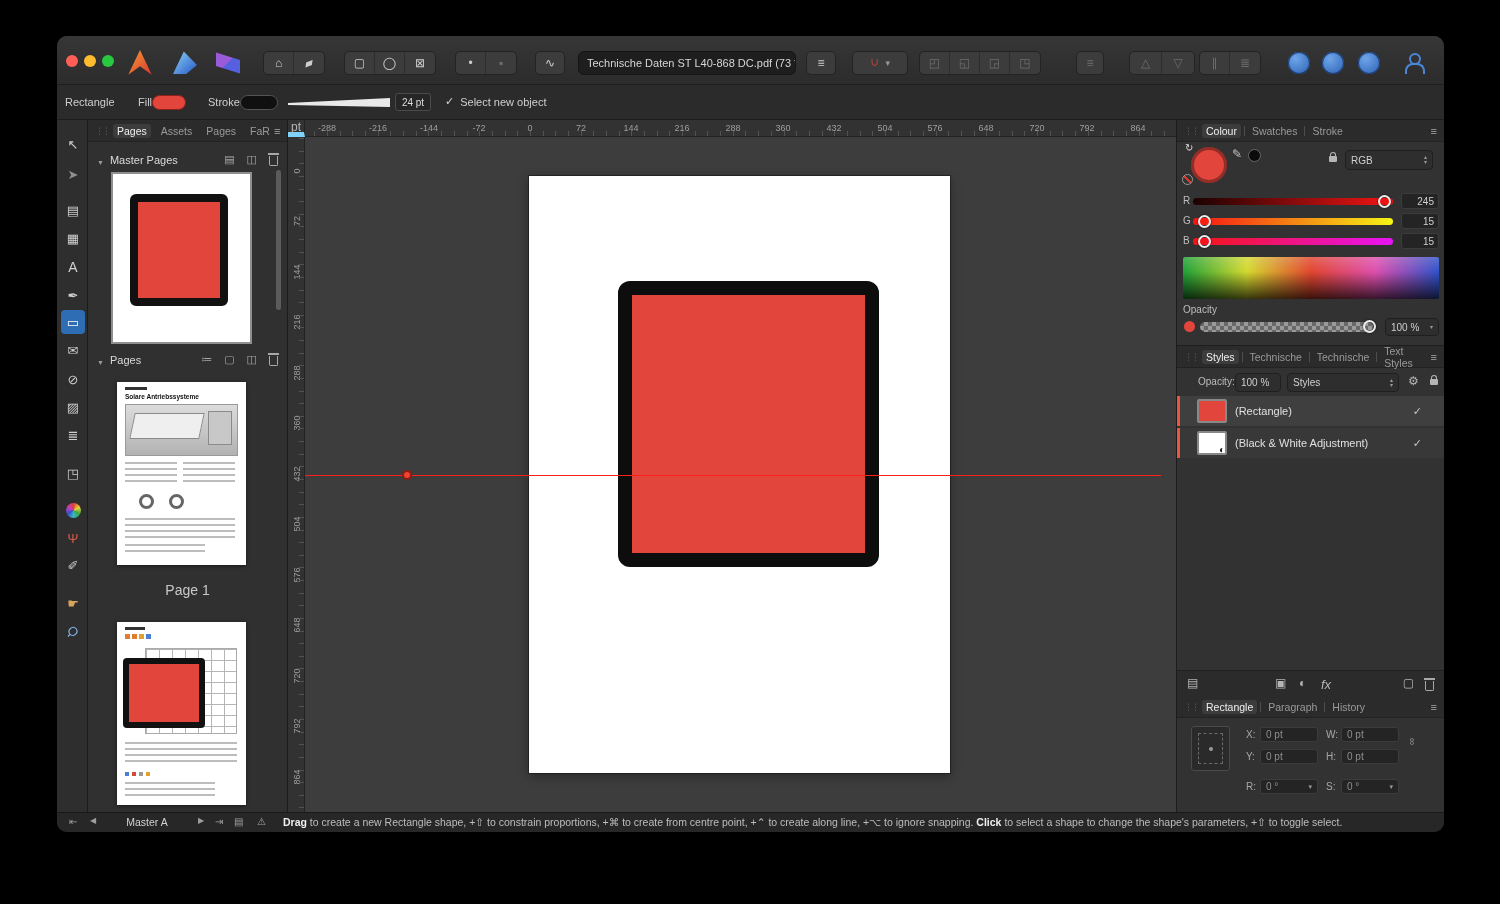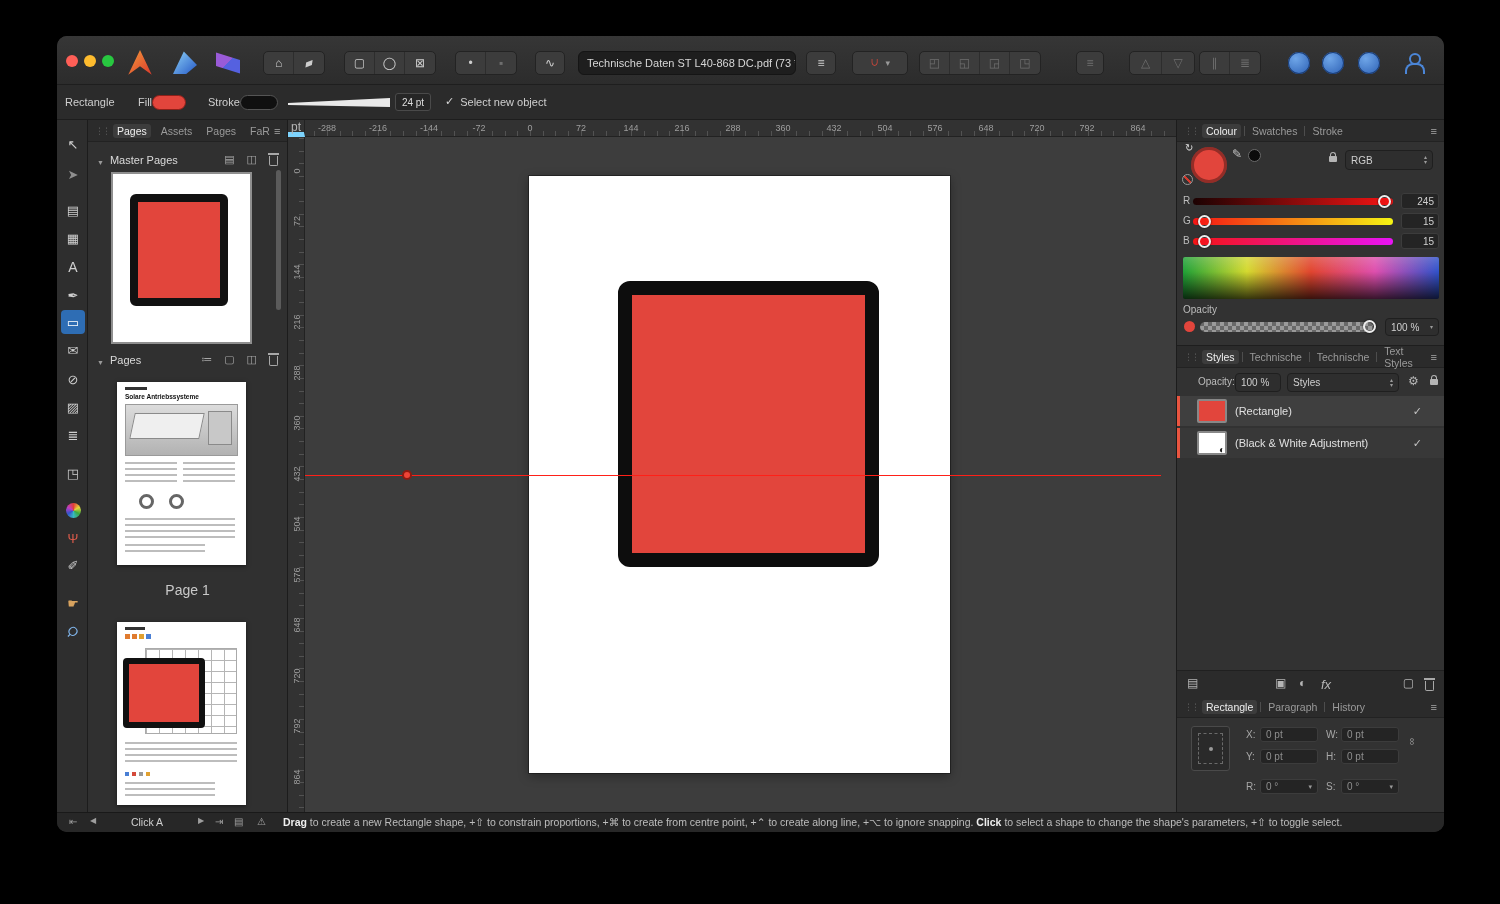--- a/index.html
+++ b/index.html
@@ -531,21 +531,21 @@
             <span>0 °</span>
             <span style="margin-left:auto;font-size:7px;color:#9a9a9a">▾</span>
           </div>
       </div>
     </div>
   </div>
 
   <div class="statusbar">
     <span class="sb-ic" style="left:12px">⇤</span>
     <span class="sb-ic" style="left:33px;font-size:8px">◀</span>
-    <span style="position:absolute;left:58px;top:3px;width:64px;text-align:center;font-size:10.5px;color:#d0d0d0">Click A</span>
+    <span style="position:absolute;left:58px;top:3px;width:64px;text-align:center;font-size:10.5px;color:#d0d0d0">Master A</span>
     <span class="sb-ic" style="left:141px;font-size:8px">▶</span>
     <span class="sb-ic" style="left:158px">⇥</span>
     <span class="sb-ic" style="left:177px">▤</span>
     <span class="sb-ic" style="left:200px">⚠</span>
     <div class="sb-text">
       <b>Drag</b><span> to create a new Rectangle shape, +⇧ to constrain proportions, +⌘ to create from centre point, +⌃ to create along line, +⌥ to ignore snapping. </span><b>Click</b><span> to select a shape to change the shape's parameters, +⇧ to toggle select.</span>
     </div>
   </div>
 </div>
 

